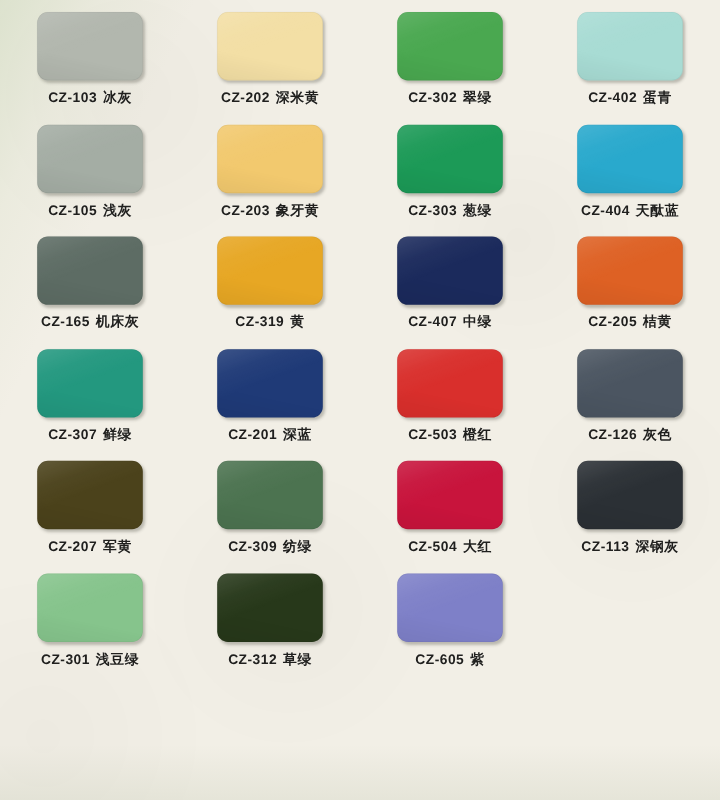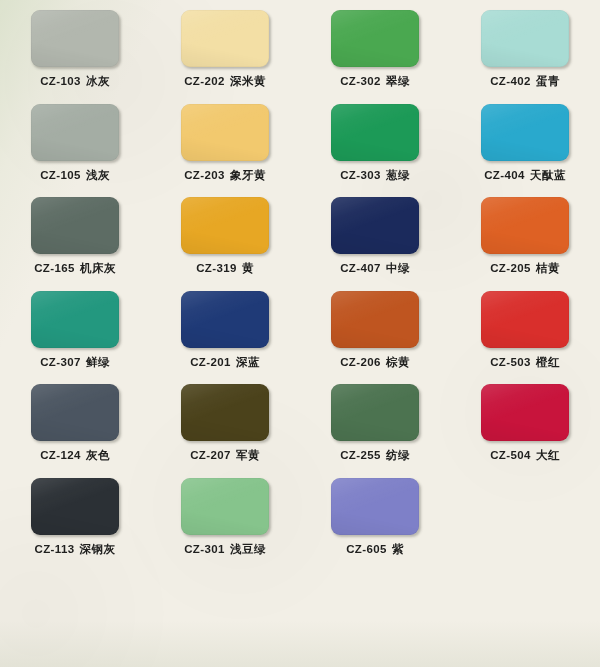--- a/index.html
+++ b/index.html
@@ -172,49 +172,49 @@
       </div>
       <div class="swatch-cell">
         <div class="swatch-chip" style="background-color: rgb(35, 152, 127);"></div>
         <div class="swatch-label"><span class="code">CZ-307</span><span class="name">鲜绿</span></div>
       </div>
       <div class="swatch-cell">
         <div class="swatch-chip" style="background-color: rgb(31, 58, 119);"></div>
         <div class="swatch-label"><span class="code">CZ-201</span><span class="name">深蓝</span></div>
       </div>
       <div class="swatch-cell">
-        <div class="swatch-chip" style="background-color: rgb(191, 85, 32);"></div>
-        <div class="swatch-label"><span class="code">CZ-206</span><span class="name">棕黄</span></div>
-      </div>
-      <div class="swatch-cell">
         <div class="swatch-chip" style="background-color: rgb(217, 47, 44);"></div>
         <div class="swatch-label"><span class="code">CZ-503</span><span class="name">橙红</span></div>
       </div>
       <div class="swatch-cell">
         <div class="swatch-chip" style="background-color: rgb(75, 85, 97);"></div>
-        <div class="swatch-label"><span class="code">CZ-124</span><span class="name">灰色</span></div>
+        <div class="swatch-label"><span class="code">CZ-126</span><span class="name">灰色</span></div>
       </div>
       <div class="swatch-cell">
         <div class="swatch-chip" style="background-color: rgb(75, 66, 27);"></div>
         <div class="swatch-label"><span class="code">CZ-207</span><span class="name">军黄</span></div>
       </div>
       <div class="swatch-cell">
         <div class="swatch-chip" style="background-color: rgb(76, 115, 80);"></div>
-        <div class="swatch-label"><span class="code">CZ-255</span><span class="name">纺绿</span></div>
+        <div class="swatch-label"><span class="code">CZ-309</span><span class="name">纺绿</span></div>
       </div>
       <div class="swatch-cell">
         <div class="swatch-chip" style="background-color: rgb(200, 20, 60);"></div>
         <div class="swatch-label"><span class="code">CZ-504</span><span class="name">大红</span></div>
       </div>
       <div class="swatch-cell">
         <div class="swatch-chip" style="background-color: rgb(43, 48, 53);"></div>
         <div class="swatch-label"><span class="code">CZ-113</span><span class="name">深钢灰</span></div>
       </div>
       <div class="swatch-cell">
         <div class="swatch-chip" style="background-color: rgb(134, 196, 140);"></div>
         <div class="swatch-label"><span class="code">CZ-301</span><span class="name">浅豆绿</span></div>
       </div>
       <div class="swatch-cell">
+        <div class="swatch-chip" style="background-color: rgb(39, 56, 26);"></div>
+        <div class="swatch-label"><span class="code">CZ-312</span><span class="name">草绿</span></div>
+      </div>
+      <div class="swatch-cell">
         <div class="swatch-chip" style="background-color: rgb(126, 128, 200);"></div>
         <div class="swatch-label"><span class="code">CZ-605</span><span class="name">紫</span></div>
       </div>
     </div>
 </div>
 
 </body></html>

